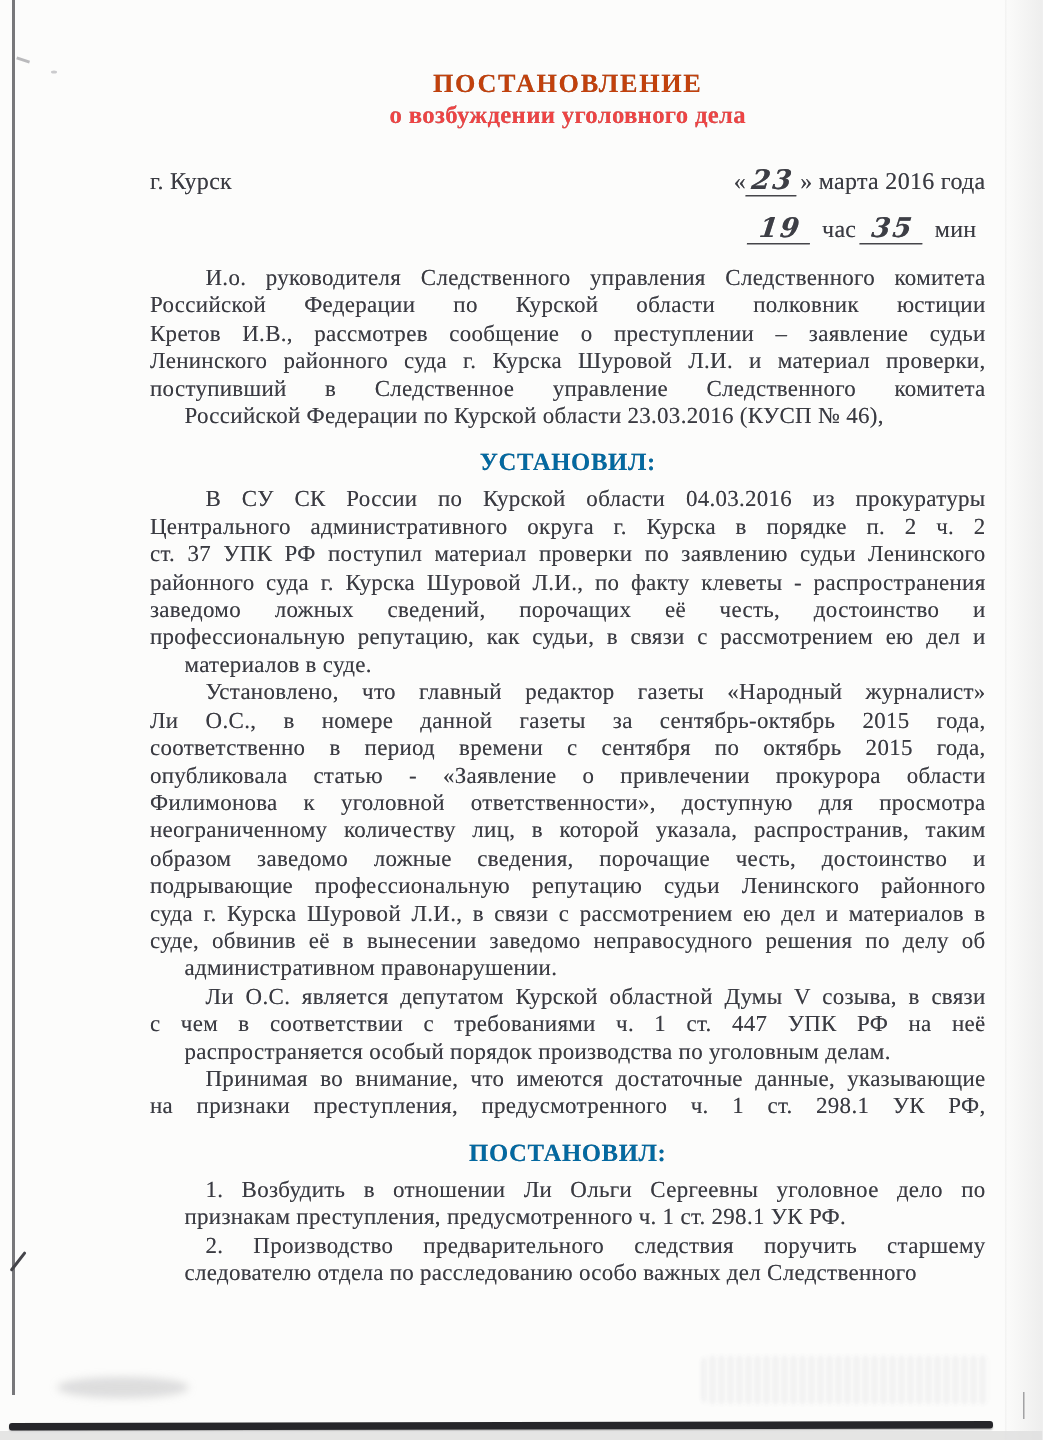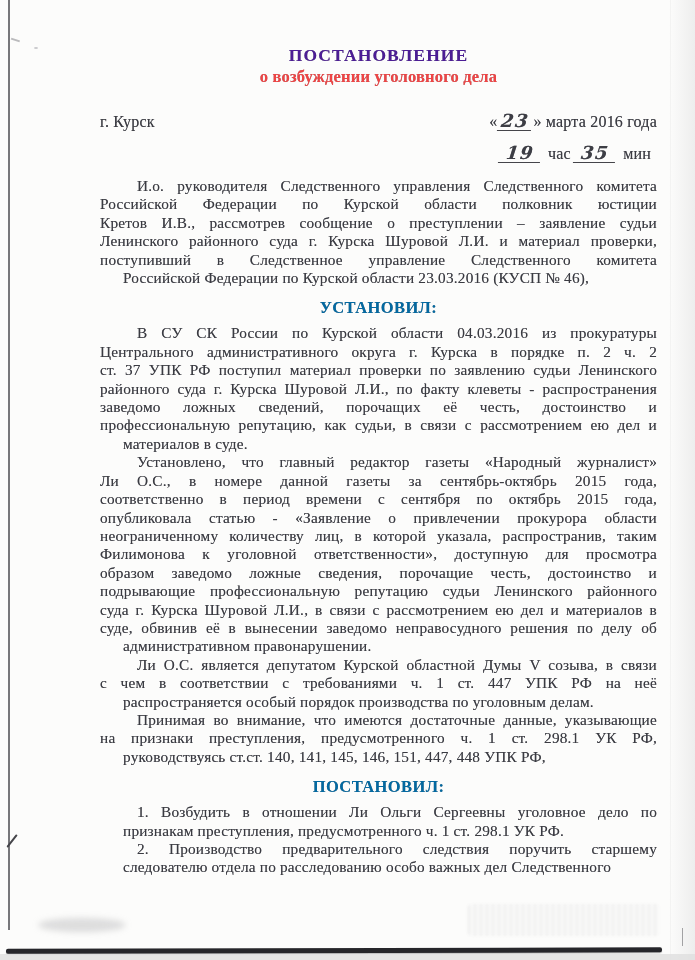--- a/index.html
+++ b/index.html
@@ -27,21 +27,21 @@
   .smudge-left{position:absolute;left:38px;top:918px;width:88px;height:14px;border-radius:50%;
     background:rgba(140,140,145,0.28);filter:blur(3px);}
   .smudge-right{position:absolute;left:468px;top:904px;width:192px;height:32px;border-radius:4px;
     background:repeating-linear-gradient(90deg,rgba(120,120,128,0.16) 0 2px,rgba(120,120,128,0.02) 2px 6px);
     filter:blur(1.5px);opacity:.8;}
   
   .content{position:absolute;left:100px;top:0;width:557px;
     font-size:15.3px;letter-spacing:.2px;
     text-shadow:0 0 .4px rgba(58,59,66,.55);}
   .doc-title{margin-top:44px;text-align:center;font-weight:bold;font-size:17.5px;
-    letter-spacing:1.1px;line-height:22px;color:#4c1d95;}
+    letter-spacing:1.1px;line-height:22px;color:#c2410c;}
   .doc-subtitle{text-align:center;font-weight:bold;font-size:16.5px;line-height:22px;color:#ef4444;}
   .meta-row{margin-top:24px;display:flex;justify-content:space-between;align-items:center;
     font-size:16px;line-height:20px;}
   .time-row{margin-top:11px;text-align:right;font-size:16px;line-height:22px;margin-right:6px;}
   .hand{display:inline-block;font-family:"DejaVu Serif",serif;font-style:italic;font-weight:bold;
     font-size:18px;letter-spacing:1.5px;line-height:16px;padding:0 3px 1px 3px;margin:0 1px;
     border-bottom:1.4px solid #45454a;transform:skewX(-7deg);color:#3d3e45;}
   .hand-wide{padding:0 7px 1px 7px;margin:0 3px;}
   .h-section{margin:11px 0 6px 0;text-align:center;font-weight:bold;font-size:16.5px;
     line-height:20px;letter-spacing:.4px;color:#0369a1;}
@@ -104,37 +104,36 @@
         <div class="tline">районного суда г. Курска Шуровой Л.И., по факту клеветы - распространения</div>
         <div class="tline">заведомо ложных сведений, порочащих её честь, достоинство и</div>
         <div class="tline">профессиональную репутацию, как судьи, в связи с рассмотрением ею дел и</div>
         <div class="tline tline-last">материалов в суде.</div>
       </div>
     <div class="para">
         <div class="tline">Установлено, что главный редактор газеты «Народный журналист»</div>
         <div class="tline">Ли О.С., в номере данной газеты за сентябрь-октябрь 2015 года,</div>
         <div class="tline">соответственно в период времени с сентября по октябрь 2015 года,</div>
         <div class="tline">опубликовала статью - «Заявление о привлечении прокурора области</div>
+        <div class="tline">Филимонова к уголовной ответственности», доступную для просмотра</div>
         <div class="tline">неограниченному количеству лиц, в которой указала, распространив, таким</div>
-        <div class="tline">Филимонова к уголовной ответственности», доступную для просмотра</div>
         <div class="tline">образом заведомо ложные сведения, порочащие честь, достоинство и</div>
         <div class="tline">подрывающие профессиональную репутацию судьи Ленинского районного</div>
         <div class="tline">суда г. Курска Шуровой Л.И., в связи с рассмотрением ею дел и материалов в</div>
         <div class="tline">суде, обвинив её в вынесении заведомо неправосудного решения по делу об</div>
         <div class="tline tline-last">административном правонарушении.</div>
       </div>
     <div class="para">
         <div class="tline">Ли О.С. является депутатом Курской областной Думы V созыва, в связи</div>
         <div class="tline">с чем в соответствии с требованиями ч. 1 ст. 447 УПК РФ на неё</div>
         <div class="tline tline-last">распространяется особый порядок производства по уголовным делам.</div>
       </div>
     <div class="para">
         <div class="tline">Принимая во внимание, что имеются достаточные данные, указывающие</div>
         <div class="tline">на признаки преступления, предусмотренного ч. 1 ст. 298.1 УК РФ,</div>
-        <div class="tline tline-last">руководствуясь ст.ст. 140, 141, 145, 146, 151, 447, 448 УПК РФ,</div>
       </div>
 
     <div class="h-section">ПОСТАНОВИЛ:</div>
 
     <div class="para">
         <div class="tline">1. Возбудить в отношении Ли Ольги Сергеевны уголовное дело по</div>
         <div class="tline tline-last">признакам преступления, предусмотренного ч. 1 ст. 298.1 УК РФ.</div>
       </div>
     <div class="para">
         <div class="tline">2. Производство предварительного следствия поручить старшему</div>

